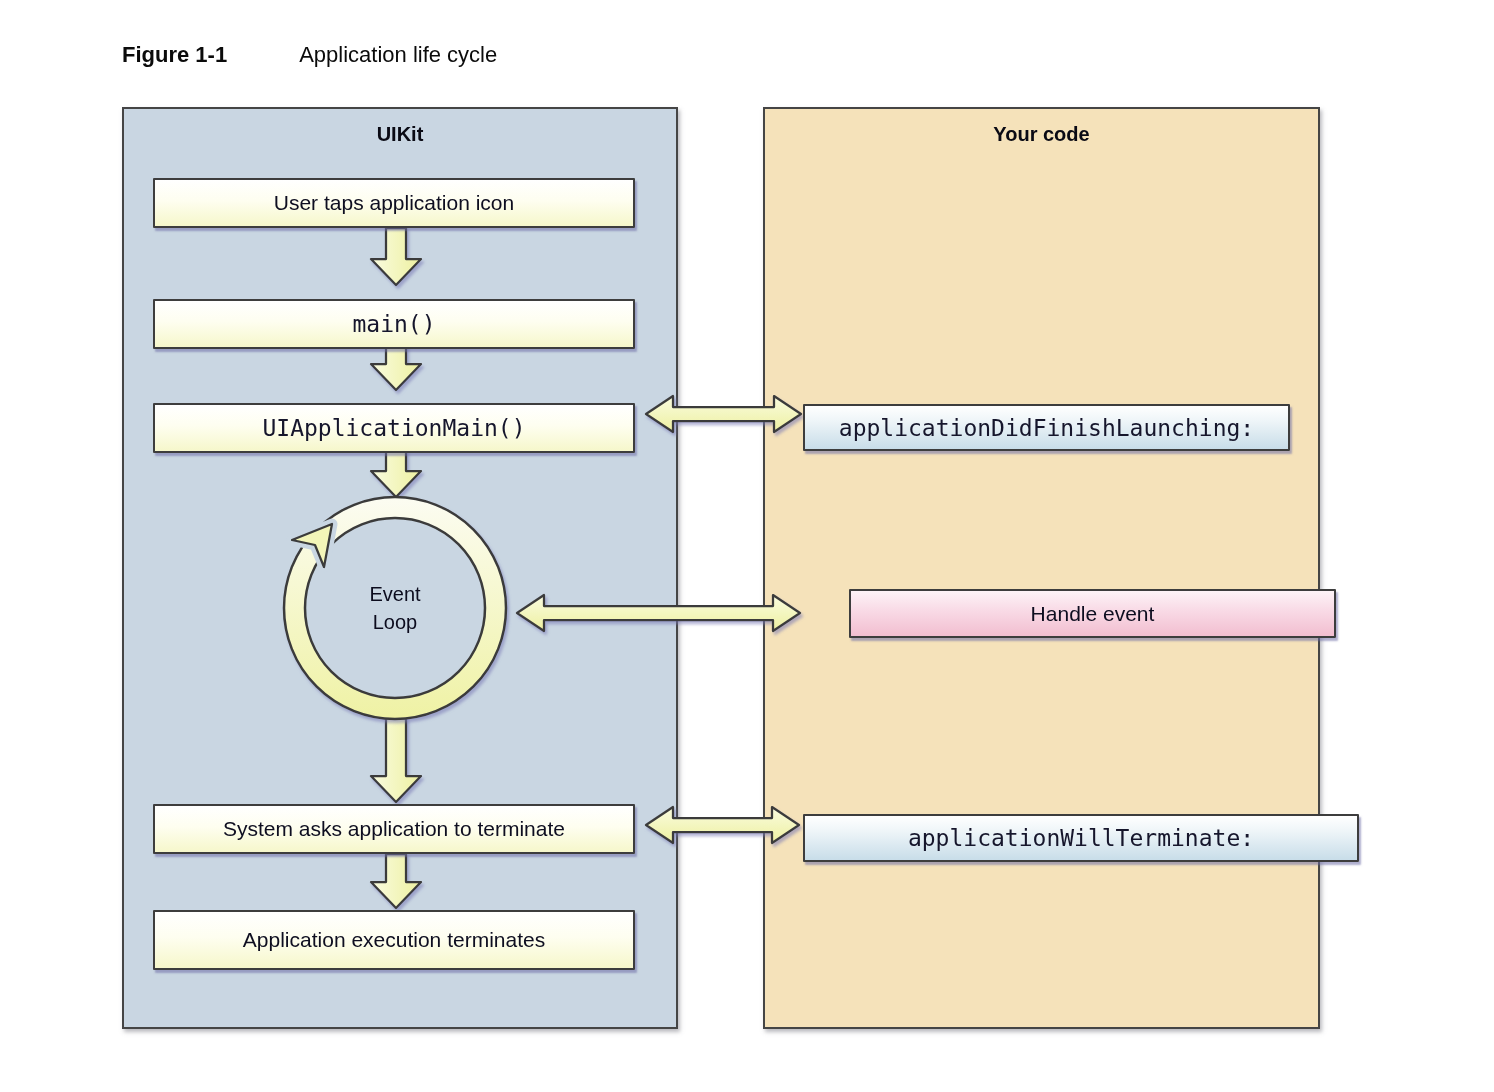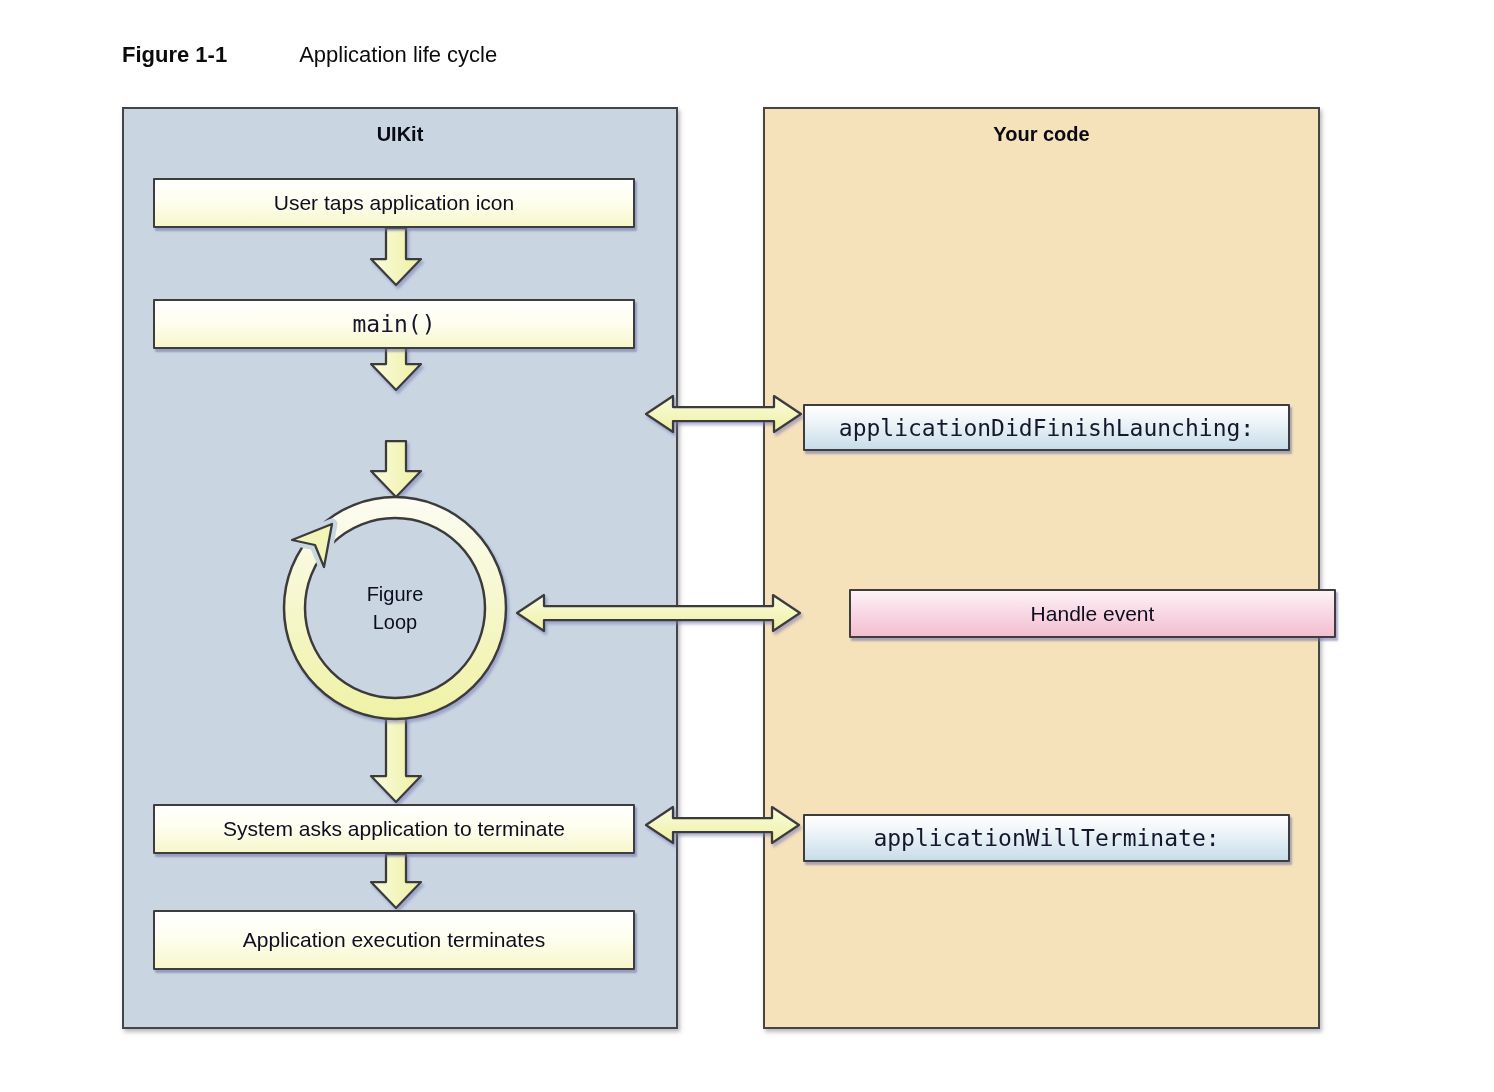--- a/index.html
+++ b/index.html
@@ -89,25 +89,26 @@
     <polygon points="332,524 324,567 315,545 292,540" fill="#c9d6e2" stroke="#c9d6e2" stroke-width="11" stroke-linejoin="round"></polygon>
     <polygon points="332,524 324,567 315,545 292,540" fill="#f3f5b8" stroke="#3b3b3b" stroke-width="2.25" stroke-linejoin="round"></polygon>
 
     <polygon filter="url(#softShadow)" points="646,414 673,396 673,407 774,407 774,396 801,414 774,432 774,421 673,421 673,432" fill="url(#gradH)" stroke="#3b3b3b" stroke-width="2.25" stroke-linejoin="round"></polygon>
     <polygon filter="url(#softShadow)" points="517,613 544,595 544,606 773,606 773,595 800,613 773,631 773,620 544,620 544,631" fill="url(#gradH)" stroke="#3b3b3b" stroke-width="2.25" stroke-linejoin="round"></polygon>
     <polygon filter="url(#softShadow)" points="646,825 673,807 673,818 772,818 772,807 799,825 772,843 772,832 673,832 673,843" fill="url(#gradH)" stroke="#3b3b3b" stroke-width="2.25" stroke-linejoin="round"></polygon>
   </svg>
 
   <div class="node cream sans-label" style="left:153px;top:178px;width:482px;height:50px">User taps application icon</div>
   <div class="node cream mono-label" style="left:153px;top:287px;width:482px;height:50px">main()</div>
+  <div class="node cream mono-label" style="left:153px;top:391px;width:482px;height:50px">UIApplicationMain()</div>
   <div class="node cream sans-label" style="left:153px;top:804px;width:482px;height:50px">System asks application to terminate</div>
   <div class="node cream sans-label" style="left:153px;top:910px;width:482px;height:60px">Application execution terminates</div>
 
   <div class="event-loop-label">
-    <div>Figure</div>
+    <div>Event</div>
     <div>Loop</div>
   </div>
 
   <div class="node codeblue mono-label" style="left:803px;top:392px;width:487px;height:47px">applicationDidFinishLaunching:</div>
   <div class="node pink sans-label" style="left:849px;top:589px;width:487px;height:49px">Handle event</div>
-  <div class="node codeblue mono-label" style="left:803px;top:802px;width:487px;height:48px">applicationWillTerminate:</div>
+  <div class="node codeblue mono-label" style="left:803px;top:802px;width:556px;height:48px">applicationWillTerminate:</div>
 
 </div>
 
 </body></html>

